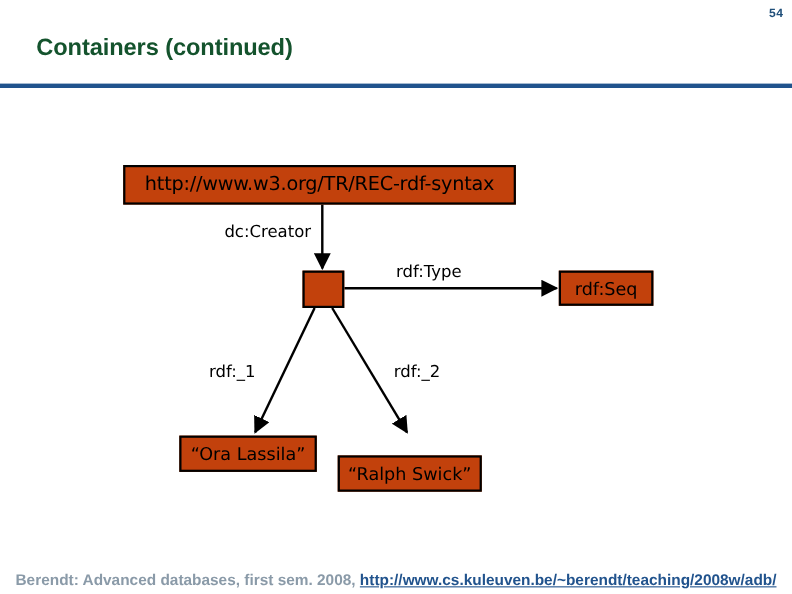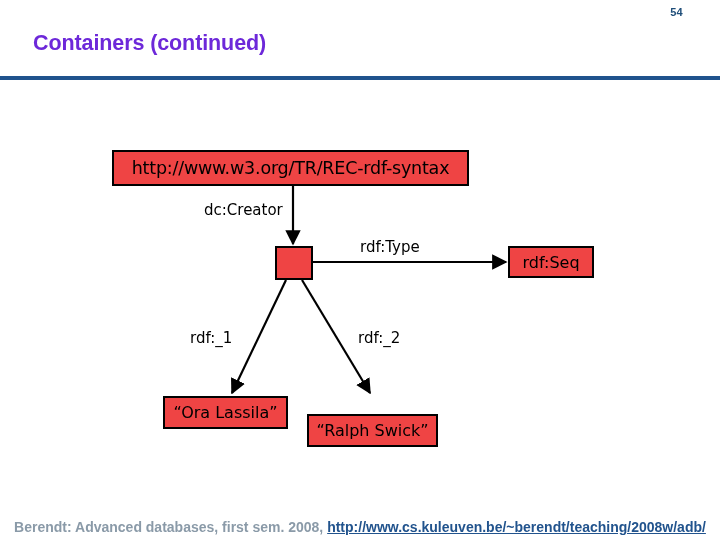--- a/index.html
+++ b/index.html
@@ -12,33 +12,33 @@
     background: #ffffff;
     font-family: "Liberation Sans", sans-serif;
     position: relative;
     overflow: hidden;
   }
 
   
   #page-number {
     position: absolute;
     top: 6px;
-    right: 37px;
+    right: 8px;
     font-size: 11px;
     font-weight: bold;
     color: #1f4e79;
     letter-spacing: 0.3px;
   }
   #slide-title {
     position: absolute;
     left: 33px;
     top: 31px;
     font-size: 21.5px;
     font-weight: bold;
-    color: #6d28d9;
+    color: #14532d;
     letter-spacing: -0.1px;
     white-space: nowrap;
   }
   #title-rule {
     position: absolute;
     left: 0;
     top: 76px;
     width: 720px;
     height: 4px;
     background: #20538d;
@@ -55,21 +55,21 @@
   #diagram-svg {
     position: absolute;
     left: 0;
     top: 0;
   }
 
   .node {
     position: absolute;
     box-sizing: border-box;
     border: 2px solid #000000;
-    background: #ef4444;
+    background: #c2410c;
     display: flex;
     align-items: center;
     justify-content: center;
     font-family: "DejaVu Sans", sans-serif;
     color: #000000;
     white-space: nowrap;
   }
 
   #node-uri {
     left: 112px;

